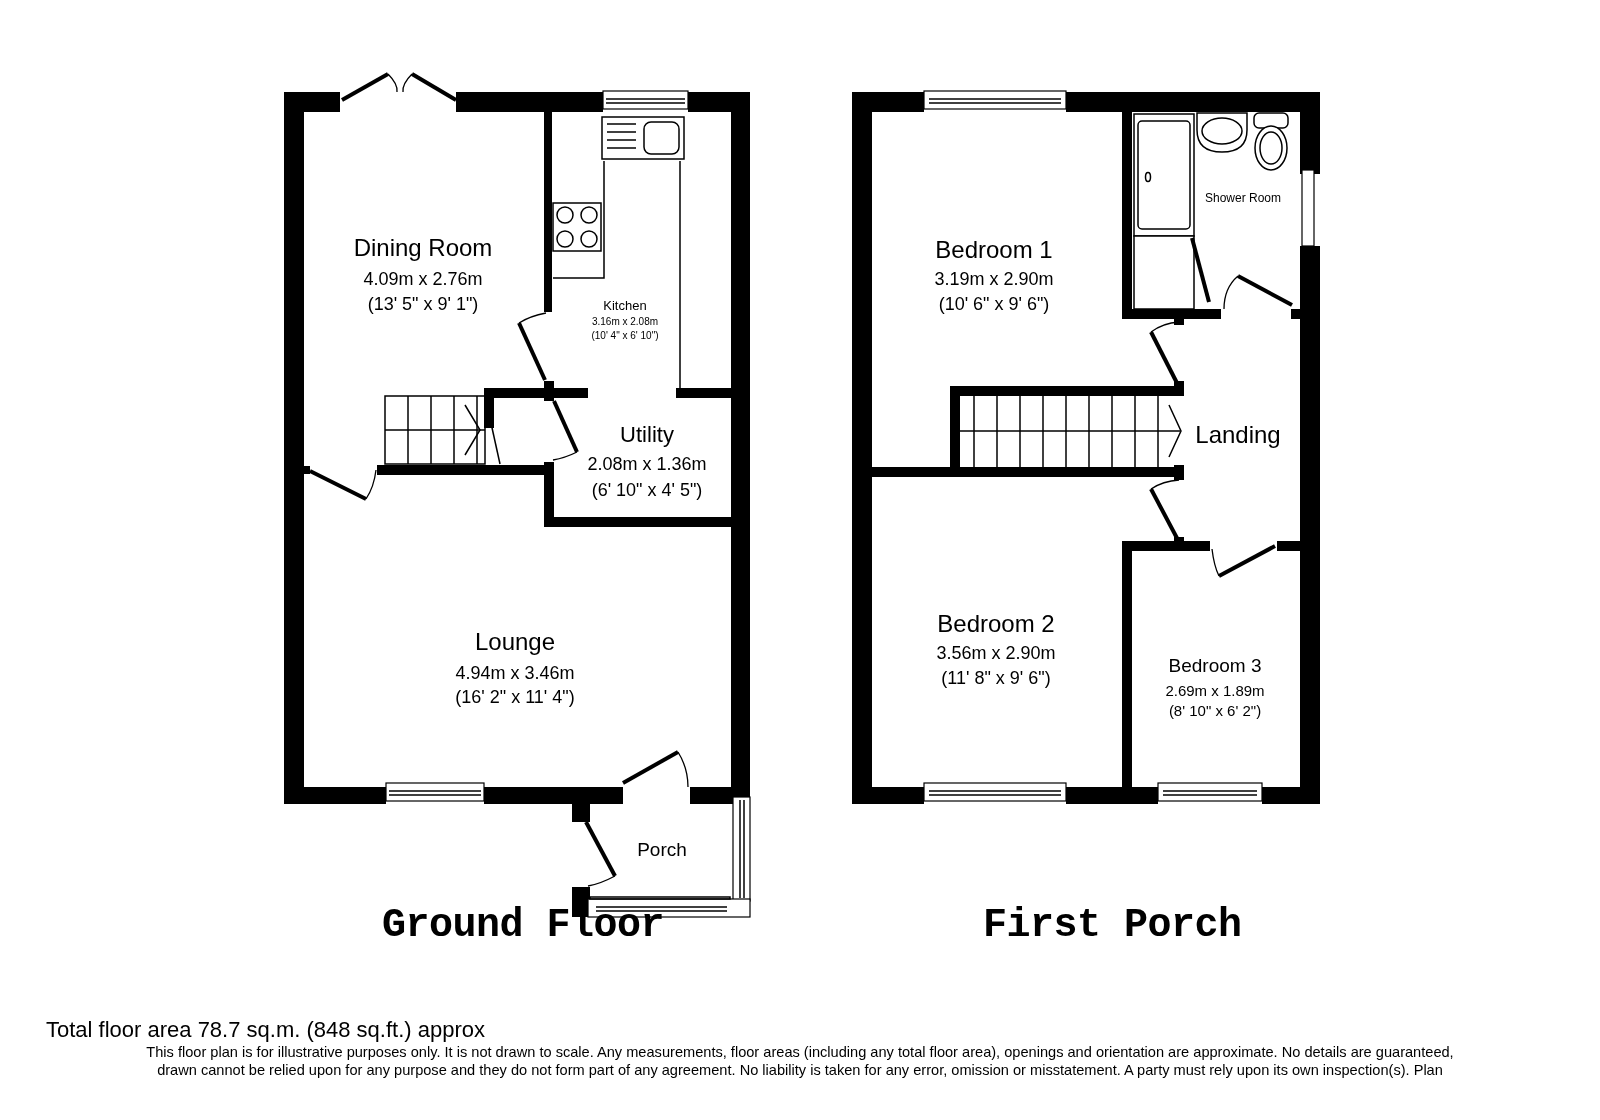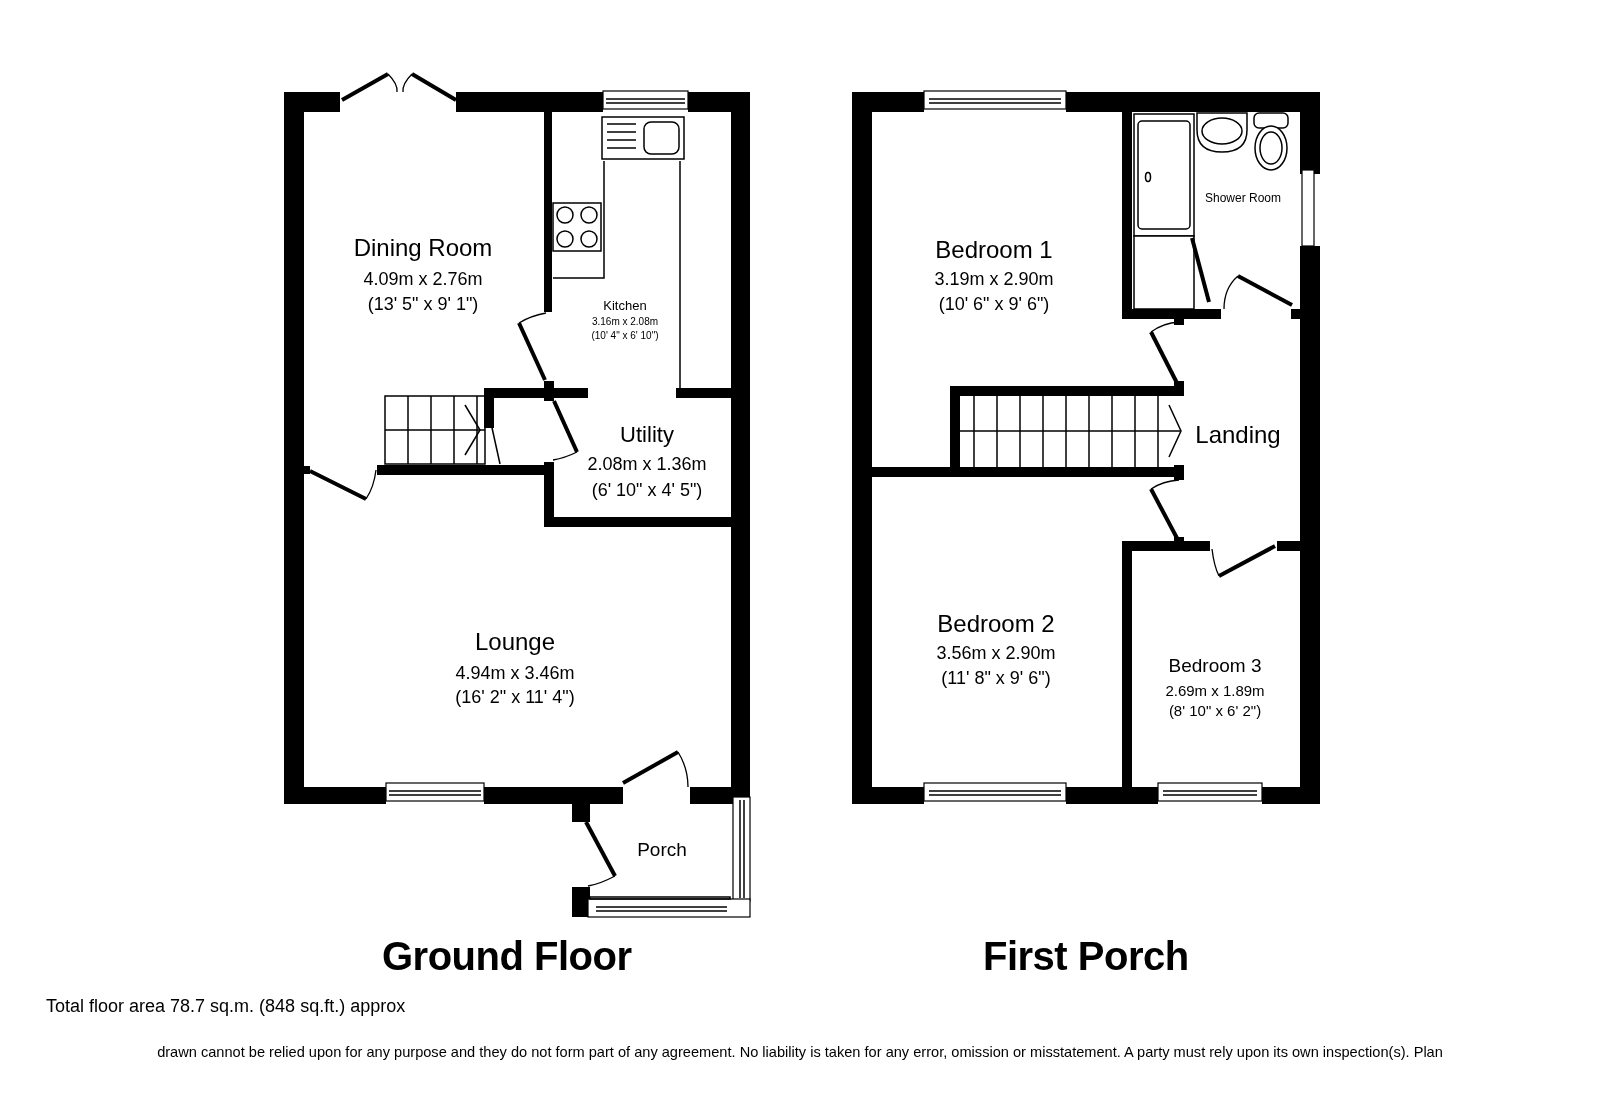--- a/index.html
+++ b/index.html
@@ -1,22 +1,22 @@
 <!DOCTYPE html>
 <html><head>
 <meta charset="utf-8">
 <style>
   html, body { margin: 0; padding: 0; background: #ffffff; }
   body { width: 1600px; height: 1120px; position: relative; overflow: hidden; font-family: "Liberation Sans", sans-serif; color: #000; }
   #plan { position: absolute; left: 0; top: 0; width: 1600px; height: 1120px; }
   .room-label { font-family: "Liberation Sans", sans-serif; fill: #000; text-anchor: middle; }
-  .floor-title { position: absolute; font-family: Liberation Sans, sans-serif; font-weight: bold; font-size: 40px; letter-spacing: -0.5px; top: 934px; }
+  .floor-title { position: absolute; font-family: Liberation Mono, monospace; font-weight: bold; font-size: 40px; letter-spacing: -0.5px; top: 903px; }
   #gf-title { left: 382px; }
   #ff-title { left: 983px; }
-  #total-area { position: absolute; left: 46px; top: 996px; font-size: 18px; }
+  #total-area { position: absolute; left: 46px; top: 1017px; font-size: 22px; }
   #disclaimer { position: absolute; left: 30px; top: 1043px; width: 1540px; text-align: center; font-size: 14.6px; line-height: 18px; }
   .wall { fill: #000; }
   .fixture { fill: #fff; stroke: #000; stroke-width: 1.5; }
   .thin { fill: none; stroke: #000; stroke-width: 1.5; }
   .door { fill: none; stroke: #000; stroke-width: 4; }
   .arc { fill: none; stroke: #000; stroke-width: 1.3; }
   .win { fill: #fff; stroke: #000; stroke-width: 1.2; }
 </style>
 </head>
 <body>
@@ -243,14 +243,15 @@
     <text class="room-label" x="1215" y="716" font-size="15">(8' 10" x 6' 2")</text>
   </g>
 </svg>
 
 <div id="gf-title" class="floor-title">Ground Floor</div>
 <div id="ff-title" class="floor-title">First Porch</div>
 
 <div id="total-area">Total floor area 78.7 sq.m. (848 sq.ft.) approx</div>
 
 <div id="disclaimer">
+  <div>This floor plan is for illustrative purposes only. It is not drawn to scale. Any measurements, floor areas (including any total floor area), openings and orientation are approximate. No details are guaranteed,</div>
   <div>drawn cannot be relied upon for any purpose and they do not form part of any agreement. No liability is taken for any error, omission or misstatement. A party must rely upon its own inspection(s).  Plan</div>
 </div>
 
 </body></html>

